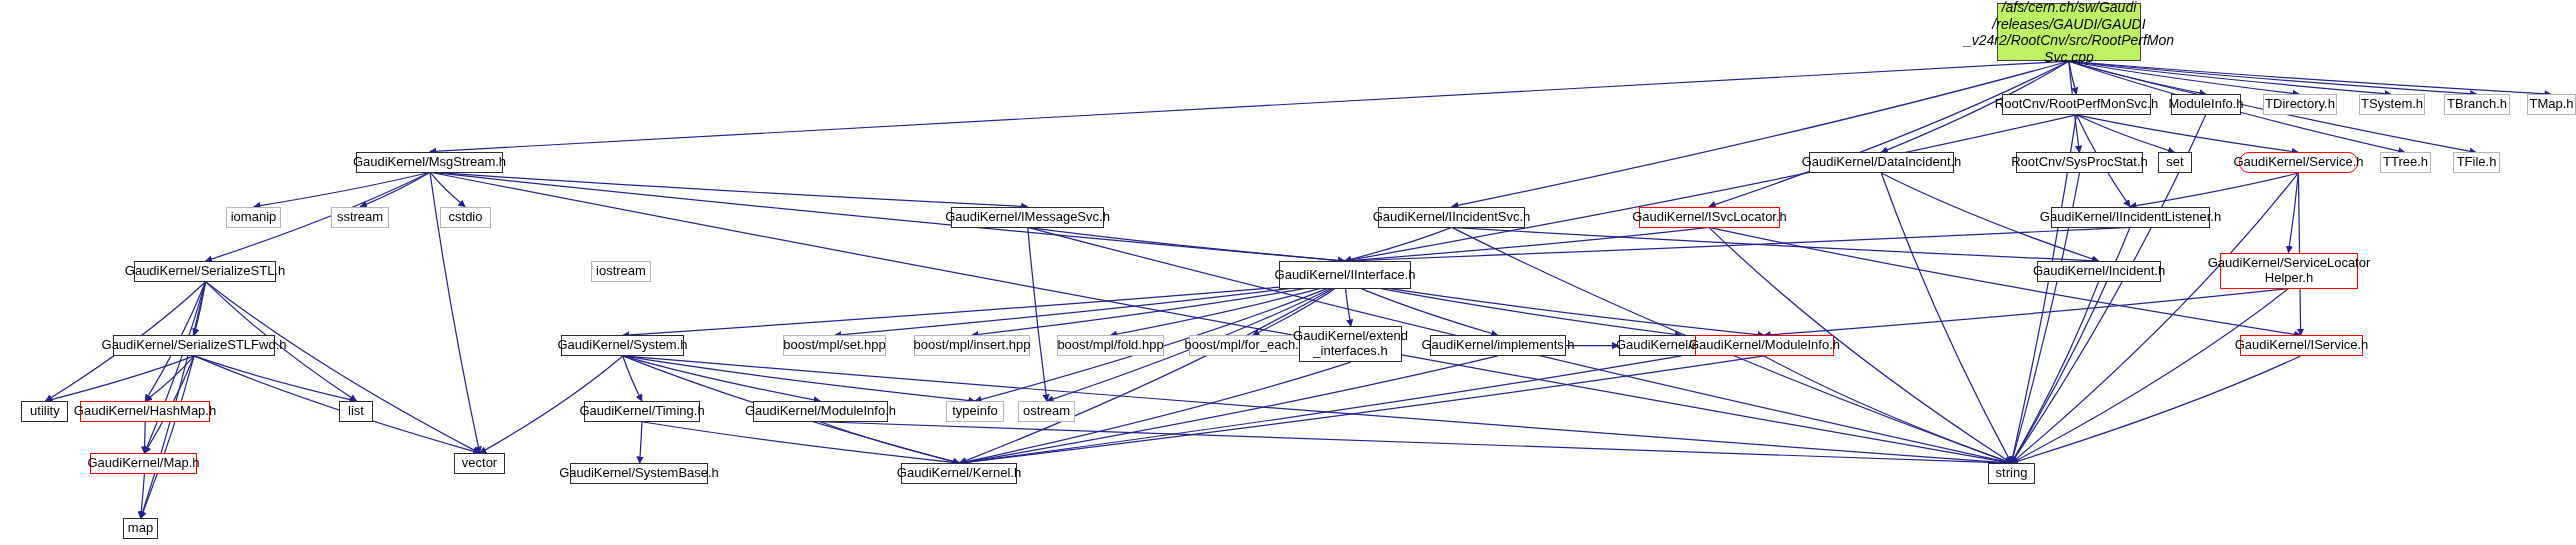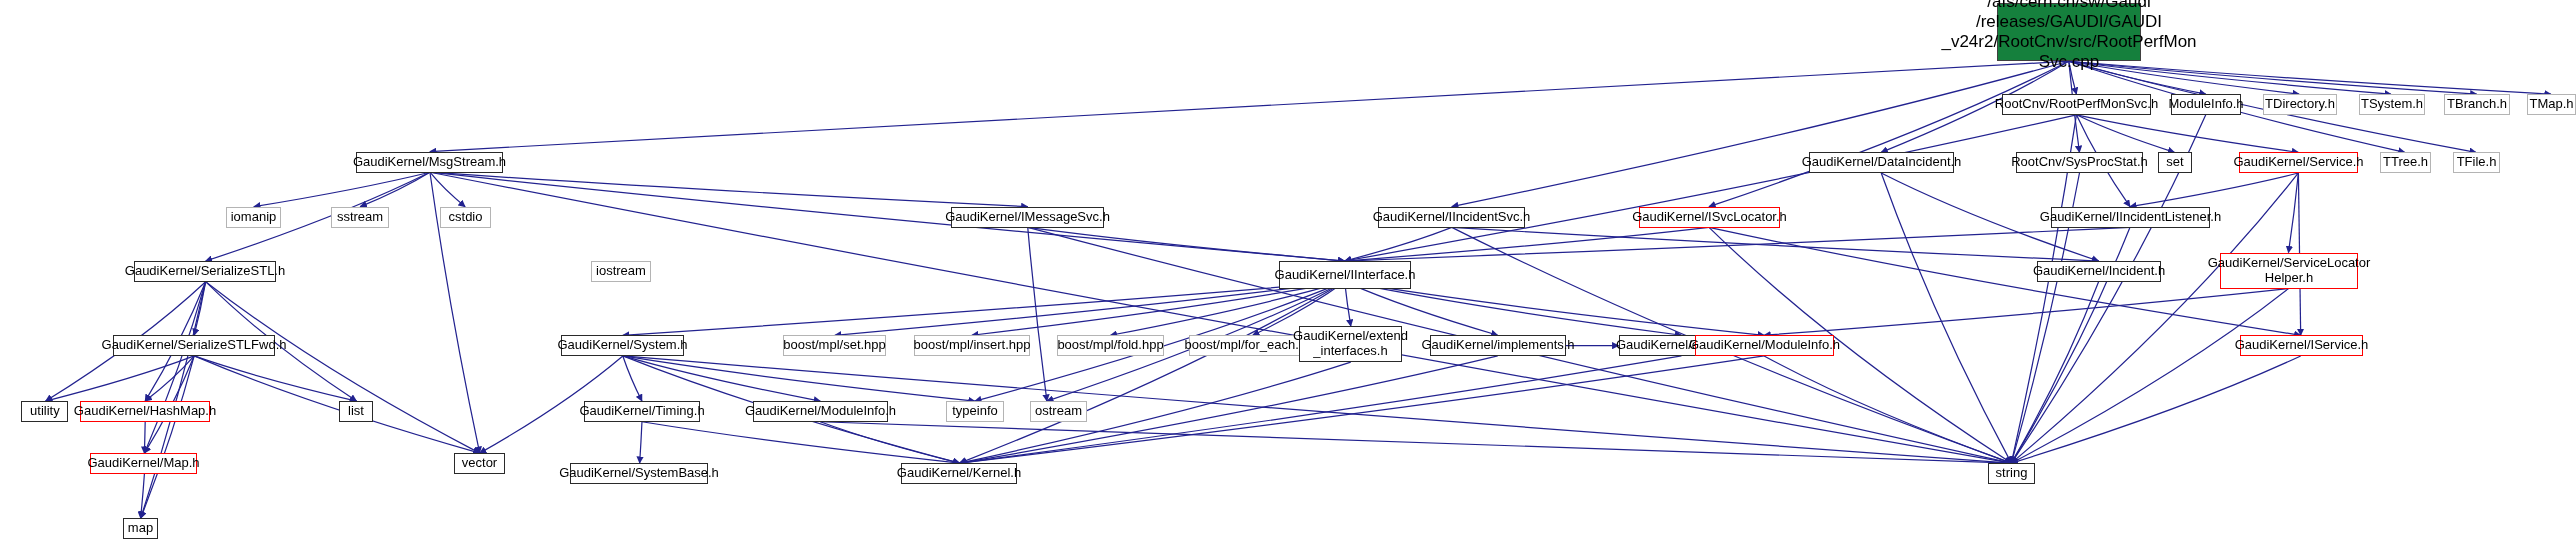--- a/index.html
+++ b/index.html
@@ -36,23 +36,24 @@
     font-size: 13px;
     line-height: 1.12;
     white-space: pre-line;
     padding: 0.8px 3.1px;
     z-index: 5;
   }
   .node.sys { border: 0.8px solid #b4b4b4; }
   .node.red { border: 0.8px solid #ff0000; }
   .node.root {
     border: 0.8px solid #404040;
-    background: #15803d;
-    font-size: 17px;
+    background: #bef264;
+    font-size: 14px;
     line-height: 1.18;
+    font-style: italic;
   }
   .node.thick { border-width: 1.5px; border-color: #2a2a2a; }
 </style>
 </head>
 <body>
 
 <div id="graph-root">
   <svg id="edge-layer" viewBox="0 0 3364 712">
     <defs>
       <marker id="arrow" viewBox="0 0 10 10" refX="9" refY="5" markerWidth="6" markerHeight="6" orient="auto-start-reverse">
@@ -163,21 +164,21 @@
       <div class="node thick" style="left: 2002px; top: 94px; width: 149px; height: 20.7px;"><span>RootCnv/RootPerfMonSvc.h</span></div>
       <div class="node thick" style="left: 2171px; top: 94px; width: 70px; height: 20.7px;"><span>ModuleInfo.h</span></div>
       <div class="node sys" style="left: 2263px; top: 94px; width: 74px; height: 20.7px;"><span>TDirectory.h</span></div>
       <div class="node sys" style="left: 2359px; top: 94px; width: 66px; height: 20.7px;"><span>TSystem.h</span></div>
       <div class="node sys" style="left: 2444px; top: 94px; width: 66px; height: 20.7px;"><span>TBranch.h</span></div>
       <div class="node sys" style="left: 2527px; top: 94px; width: 49px; height: 20.7px;"><span>TMap.h</span></div>
       <div class="node thick" style="left: 356px; top: 152px; width: 147px; height: 20.7px;"><span>GaudiKernel/MsgStream.h</span></div>
       <div class="node thick" style="left: 1809px; top: 152px; width: 145px; height: 20.7px;"><span>GaudiKernel/DataIncident.h</span></div>
       <div class="node thick" style="left: 2016px; top: 152px; width: 127px; height: 20.7px;"><span>RootCnv/SysProcStat.h</span></div>
       <div class="node thick" style="left: 2158px; top: 152px; width: 34px; height: 20.7px;"><span>set</span></div>
-      <div class="node red" style="left: 2239px; top: 152px; width: 119px; height: 20.7px;"><span>GaudiKernel/Service.h</span></div>
+      <div class="node red" style="left: 2239px; top: 152px; width: 119px; height: 20.7px; border-radius: 10px;"><span>GaudiKernel/Service.h</span></div>
       <div class="node sys" style="left: 2380px; top: 152px; width: 51px; height: 20.7px;"><span>TTree.h</span></div>
       <div class="node sys" style="left: 2453px; top: 152px; width: 47px; height: 20.7px;"><span>TFile.h</span></div>
       <div class="node sys" style="left: 226px; top: 207px; width: 55px; height: 20.7px;"><span>iomanip</span></div>
       <div class="node sys" style="left: 331px; top: 207px; width: 58px; height: 20.7px;"><span>sstream</span></div>
       <div class="node sys" style="left: 440px; top: 207px; width: 51px; height: 20.7px;"><span>cstdio</span></div>
       <div class="node thick" style="left: 951px; top: 207px; width: 153px; height: 20.7px;"><span>GaudiKernel/IMessageSvc.h</span></div>
       <div class="node thick" style="left: 1378px; top: 207px; width: 147px; height: 20.7px;"><span>GaudiKernel/IIncidentSvc.h</span></div>
       <div class="node red" style="left: 1639px; top: 207px; width: 141px; height: 20.7px;"><span>GaudiKernel/ISvcLocator.h</span></div>
       <div class="node thick" style="left: 2051px; top: 207px; width: 159px; height: 20.7px;"><span>GaudiKernel/IIncidentListener.h</span></div>
       <div class="node thick" style="left: 134px; top: 261px; width: 142px; height: 20.7px;"><span>GaudiKernel/SerializeSTL.h</span></div>
@@ -197,21 +198,21 @@
       <div class="node thick" style="left: 1430px; top: 335px; width: 136px; height: 20.7px;"><span>GaudiKernel/implements.h</span></div>
       <div class="node thick" style="left: 1619px; top: 335px; width: 126px; height: 20.7px;"><span>GaudiKernel/extends.h</span></div>
       <div class="node red" style="left: 1695px; top: 335px; width: 139px; height: 20.7px;"><span>GaudiKernel/ModuleInfo.h</span></div>
       <div class="node red" style="left: 2240px; top: 335px; width: 123px; height: 20.7px;"><span>GaudiKernel/IService.h</span></div>
       <div class="node thick" style="left: 21.4px; top: 401px; width: 47px; height: 20.7px;"><span>utility</span></div>
       <div class="node red" style="left: 80px; top: 401px; width: 130px; height: 20.7px;"><span>GaudiKernel/HashMap.h</span></div>
       <div class="node thick" style="left: 339px; top: 401px; width: 34px; height: 20.7px;"><span>list</span></div>
       <div class="node thick" style="left: 584px; top: 401px; width: 116px; height: 20.7px;"><span>GaudiKernel/Timing.h</span></div>
       <div class="node thick" style="left: 753px; top: 401px; width: 135px; height: 20.7px;"><span>GaudiKernel/ModuleInfo.h</span></div>
       <div class="node sys" style="left: 946px; top: 401px; width: 58px; height: 20.7px;"><span>typeinfo</span></div>
-      <div class="node sys" style="left: 1018px; top: 401px; width: 57px; height: 20.7px; margin-left: 12px;"><span>ostream</span></div>
+      <div class="node sys" style="left: 1018px; top: 401px; width: 57px; height: 20.7px;"><span>ostream</span></div>
       <div class="node red" style="left: 90px; top: 453px; width: 107px; height: 20.7px;"><span>GaudiKernel/Map.h</span></div>
       <div class="node thick" style="left: 454px; top: 453px; width: 51px; height: 20.7px;"><span>vector</span></div>
       <div class="node thick" style="left: 570px; top: 463px; width: 138px; height: 20.7px;"><span>GaudiKernel/SystemBase.h</span></div>
       <div class="node thick" style="left: 901px; top: 463px; width: 116px; height: 20.7px;"><span>GaudiKernel/Kernel.h</span></div>
       <div class="node thick" style="left: 1988px; top: 463px; width: 47px; height: 20.7px;"><span>string</span></div>
       <div class="node thick" style="left: 123px; top: 518px; width: 35px; height: 20.7px;"><span>map</span></div>
     </div>
 </div>
 
 

